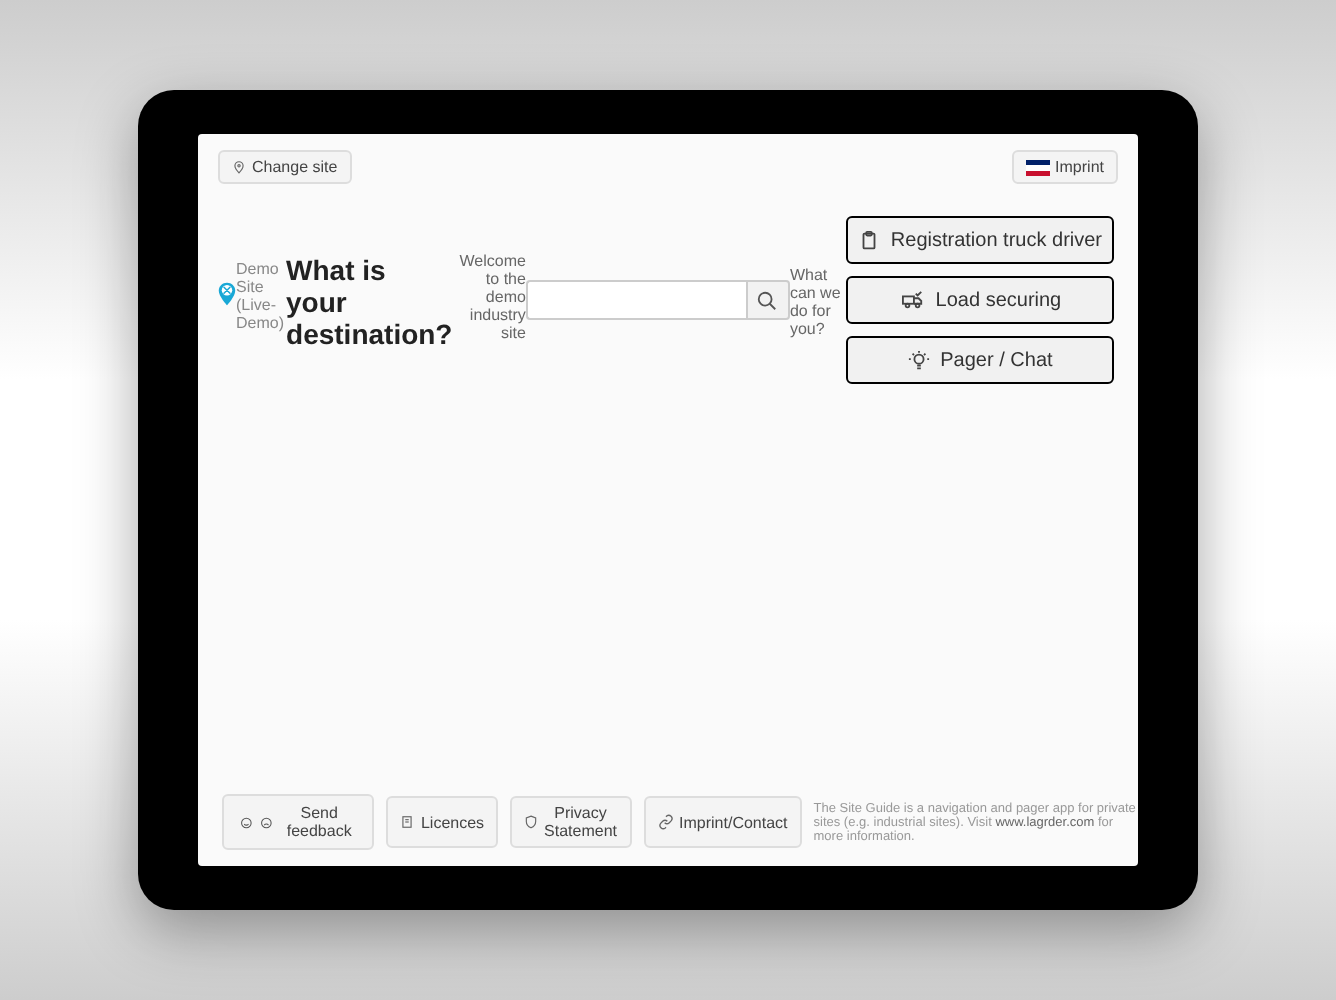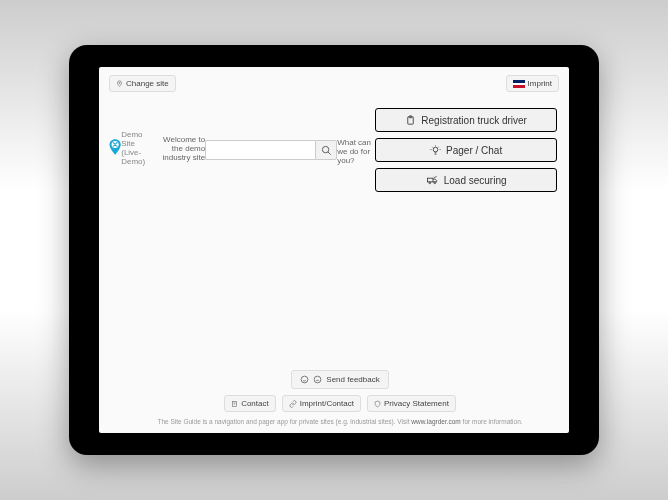--- a/index.html
+++ b/index.html
@@ -109,21 +109,21 @@
     gap: 5px;
     font-size: 10px;
     color: #333;
     cursor: pointer;
   }
   .action-btn svg { flex: none; }
   .footer {
     position: absolute;
     left: 12px; right: 0; bottom: 8px;
     display: flex;
-    flex-direction: column;
+    flex-direction: row;
     align-items: center;
     gap: 6px;
   }
   .feedback-btn {
     display: inline-flex;
     align-items: center;
     gap: 4px;
     background: #f4f4f4;
     border: 1px solid #ddd;
     border-radius: 3px;
@@ -162,20 +162,21 @@
       </button>
     </div>
 
     <div class="center">
       <svg class="logo" width="30" height="38" viewBox="0 0 24 30">
         <path d="M12 0C6 0 1 4.5 1 10.5C1 18 12 30 12 30s11-12 11-19.5C23 4.5 18 0 12 0z" fill="#19a8d6"></path>
         <circle cx="12" cy="10" r="7" fill="#fff"></circle>
         <path d="M8 6l8 8M16 6l-8 8" stroke="#19a8d6" stroke-width="2" stroke-linecap="round"></path>
       </svg>
       <div class="site-name">Demo Site (Live-Demo)</div>
+      <div class="headline">What is your destination?</div>
       <div class="subline">Welcome to the demo industry site</div>
 
       <div class="search-row">
         <input class="search-input" type="text" placeholder="" style="">
         <button class="search-btn">
           <svg width="11" height="11" viewBox="0 0 24 24" fill="none" stroke="#555" stroke-width="2">
               <circle cx="10" cy="10" r="7"></circle>
               <line x1="21" y1="21" x2="15" y2="15"></line>
             </svg>
         </button>
@@ -183,37 +184,37 @@
 
       <div class="help-line">What can we do for you?</div>
 
       <div class="actions">
         <button class="action-btn">
           <svg width="11" height="11" viewBox="0 0 24 24" fill="none" stroke="#444" stroke-width="2">
               <rect x="6" y="4" width="12" height="16" rx="1"></rect>
               <rect x="9" y="2" width="6" height="4" rx="1"></rect>
             </svg>
           <span>Registration truck driver</span>
-        </button>
-        <button class="action-btn">
-          <svg width="11" height="11" viewBox="0 0 24 24" fill="none" stroke="#444" stroke-width="2">
-              <circle cx="12" cy="10" r="5"></circle>
-              <path d="M10 17h4M10 20h4M12 1v2M3 10H1M23 10h-2M5 4l1.5 1.5M19 4l-1.5 1.5"></path>
-            </svg>
-          <span>Pager / Chat</span>
         </button>
         <button class="action-btn">
           <svg width="13" height="11" viewBox="0 0 24 24" fill="none" stroke="#444" stroke-width="2">
               <rect x="1" y="7" width="12" height="8"></rect>
               <path d="M13 9h5l3 3v3h-8"></path>
               <circle cx="6" cy="17" r="2"></circle>
               <circle cx="17" cy="17" r="2"></circle>
               <path d="M15 4l2 2 4-4"></path>
             </svg>
           <span>Load securing</span>
+        </button>
+        <button class="action-btn">
+          <svg width="11" height="11" viewBox="0 0 24 24" fill="none" stroke="#444" stroke-width="2">
+              <circle cx="12" cy="10" r="5"></circle>
+              <path d="M10 17h4M10 20h4M12 1v2M3 10H1M23 10h-2M5 4l1.5 1.5M19 4l-1.5 1.5"></path>
+            </svg>
+          <span>Pager / Chat</span>
         </button>
       </div>
     </div>
 
     <div class="footer">
       <button class="feedback-btn">
         <svg width="9" height="9" viewBox="0 0 24 24" fill="none" stroke="#555" stroke-width="2">
             <circle cx="12" cy="12" r="9"></circle>
             <path d="M8 14s1.5 2 4 2 4-2 4-2M9 9h.01M15 9h.01"></path>
           </svg>
@@ -223,35 +224,35 @@
           </svg>
         <span>Send feedback</span>
       </button>
       <div class="footer-links">
         <button class="btn-small">
           <svg width="7" height="8" viewBox="0 0 24 24" fill="none" stroke="#666" stroke-width="2">
               <rect x="5" y="3" width="14" height="18"></rect>
               <line x1="9" y1="8" x2="15" y2="8"></line>
               <line x1="9" y1="12" x2="15" y2="12"></line>
             </svg>
-          <span>Contact</span>
+          <span>Licences</span>
+        </button>
+        <button class="btn-small">
+          <svg width="7" height="8" viewBox="0 0 24 24" fill="none" stroke="#666" stroke-width="2">
+              <path d="M12 2l8 3v6c0 5-3.5 9-8 11-4.5-2-8-6-8-11V5l8-3z"></path>
+            </svg>
+          <span>Privacy Statement</span>
         </button>
         <button class="btn-small">
           <svg width="8" height="8" viewBox="0 0 24 24" fill="none" stroke="#666" stroke-width="2">
               <path d="M10 13a5 5 0 007 0l3-3a5 5 0 00-7-7l-1 1"></path>
               <path d="M14 11a5 5 0 00-7 0l-3 3a5 5 0 007 7l1-1"></path>
             </svg>
           <span>Imprint/Contact</span>
         </button>
-        <button class="btn-small">
-          <svg width="7" height="8" viewBox="0 0 24 24" fill="none" stroke="#666" stroke-width="2">
-              <path d="M12 2l8 3v6c0 5-3.5 9-8 11-4.5-2-8-6-8-11V5l8-3z"></path>
-            </svg>
-          <span>Privacy Statement</span>
-        </button>
       </div>
       <div class="footer-note">
         <span>The Site Guide is a navigation and pager app for private sites (e.g. industrial sites). Visit </span><span class="bold">www.lagrder.com</span><span> for more information.</span>
       </div>
     </div>
 
   </div>
 </div>
 
 </body></html>

